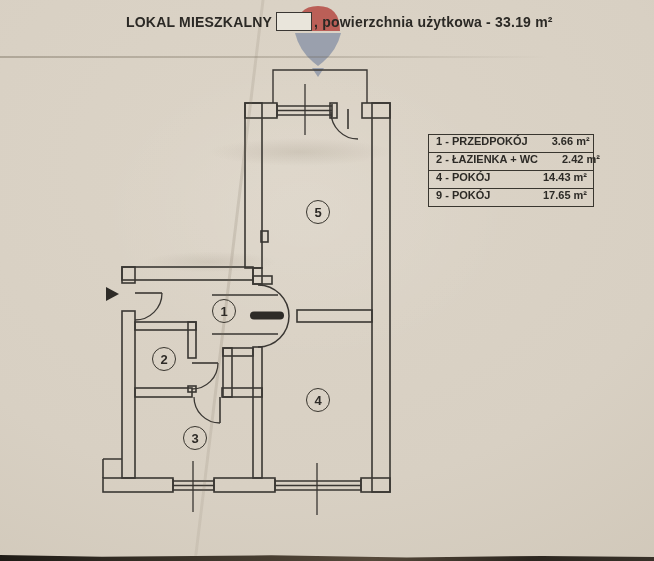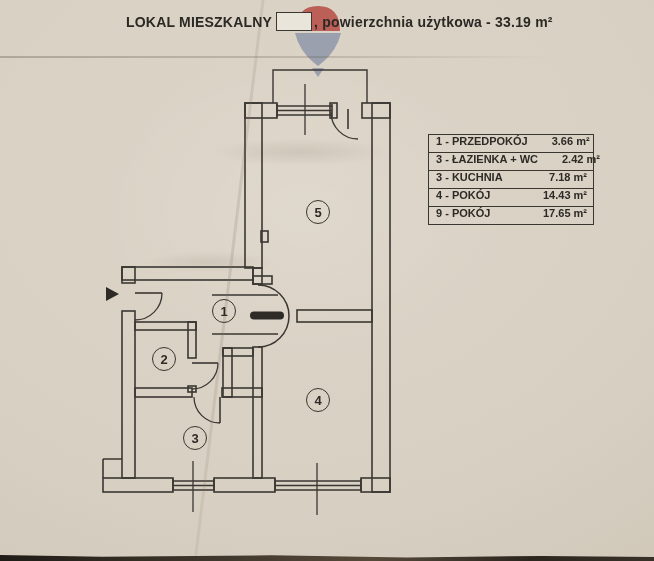--- a/index.html
+++ b/index.html
@@ -152,26 +152,22 @@
   <div class="room-label" style="left:306px;top:200px;">
     <span>5</span>
     </div>
 
   <div class="legend">
     <div class="row">
       <span>1 - PRZEDPOKÓJ</span>
       <span>3.66 m²</span>
     </div>
     <div class="row">
-      <span>3 - ŁAZIENKA + WC</span>
+      <span>2 - ŁAZIENKA + WC</span>
       <span>2.42 m²</span>
-    </div>
-    <div class="row">
-      <span>3 - KUCHNIA</span>
-      <span>7.18 m²</span>
     </div>
     <div class="row">
       <span>4 - POKÓJ</span>
       <span>14.43 m²</span>
     </div>
     <div class="row">
       <span>9 - POKÓJ</span>
       <span>17.65 m²</span>
     </div>
   </div>

